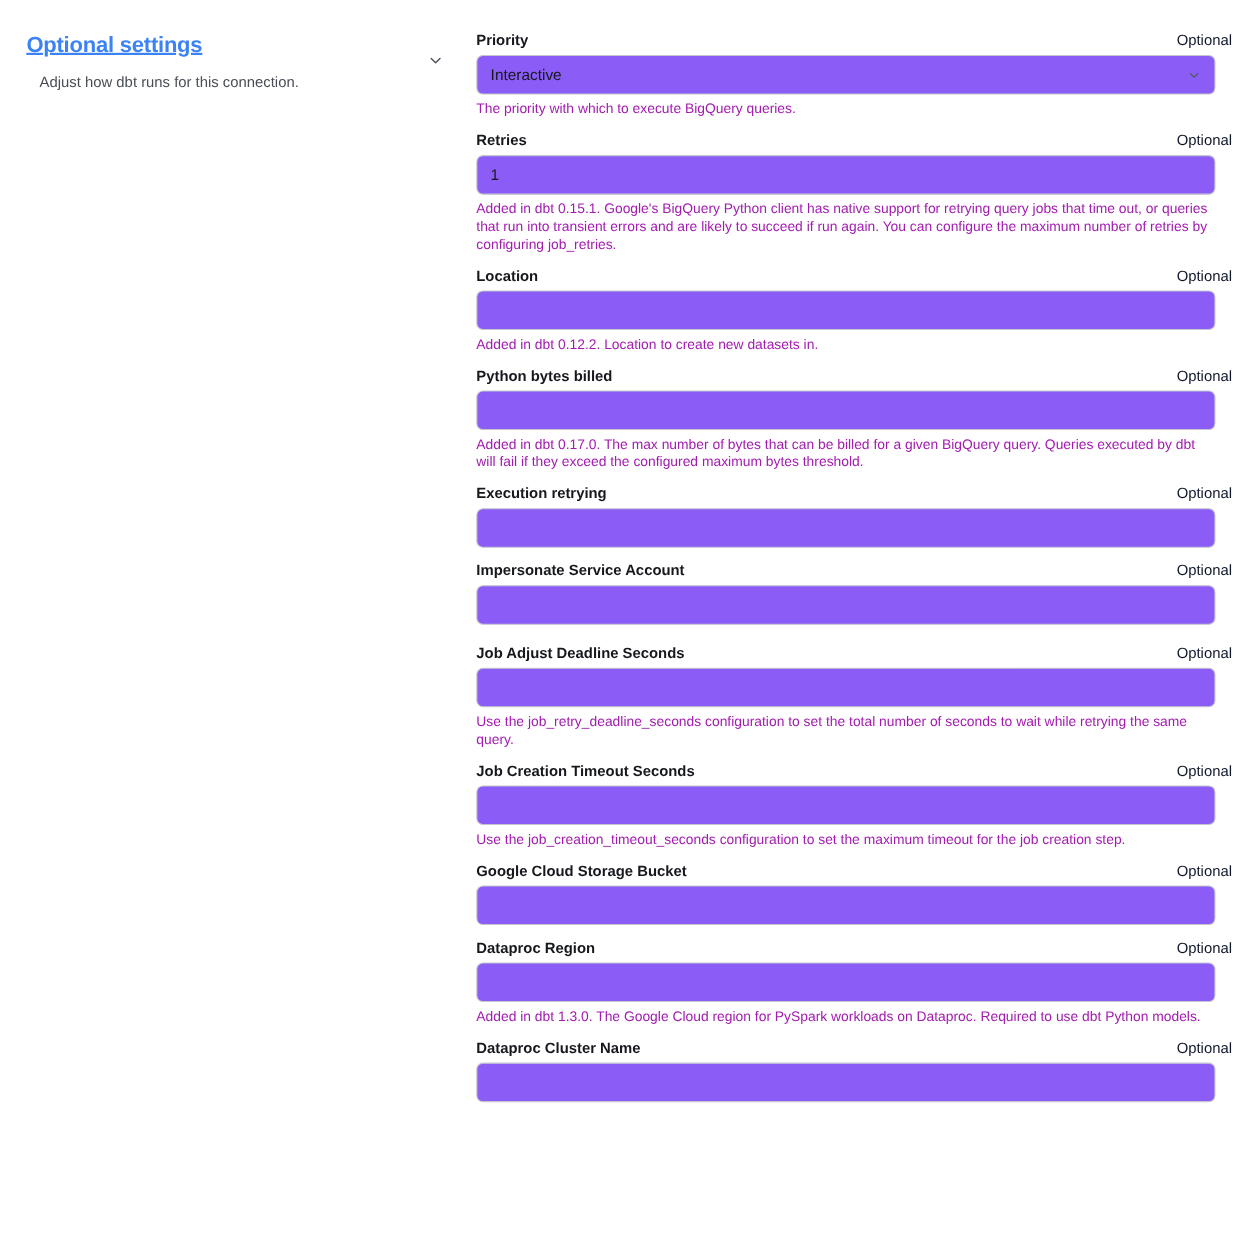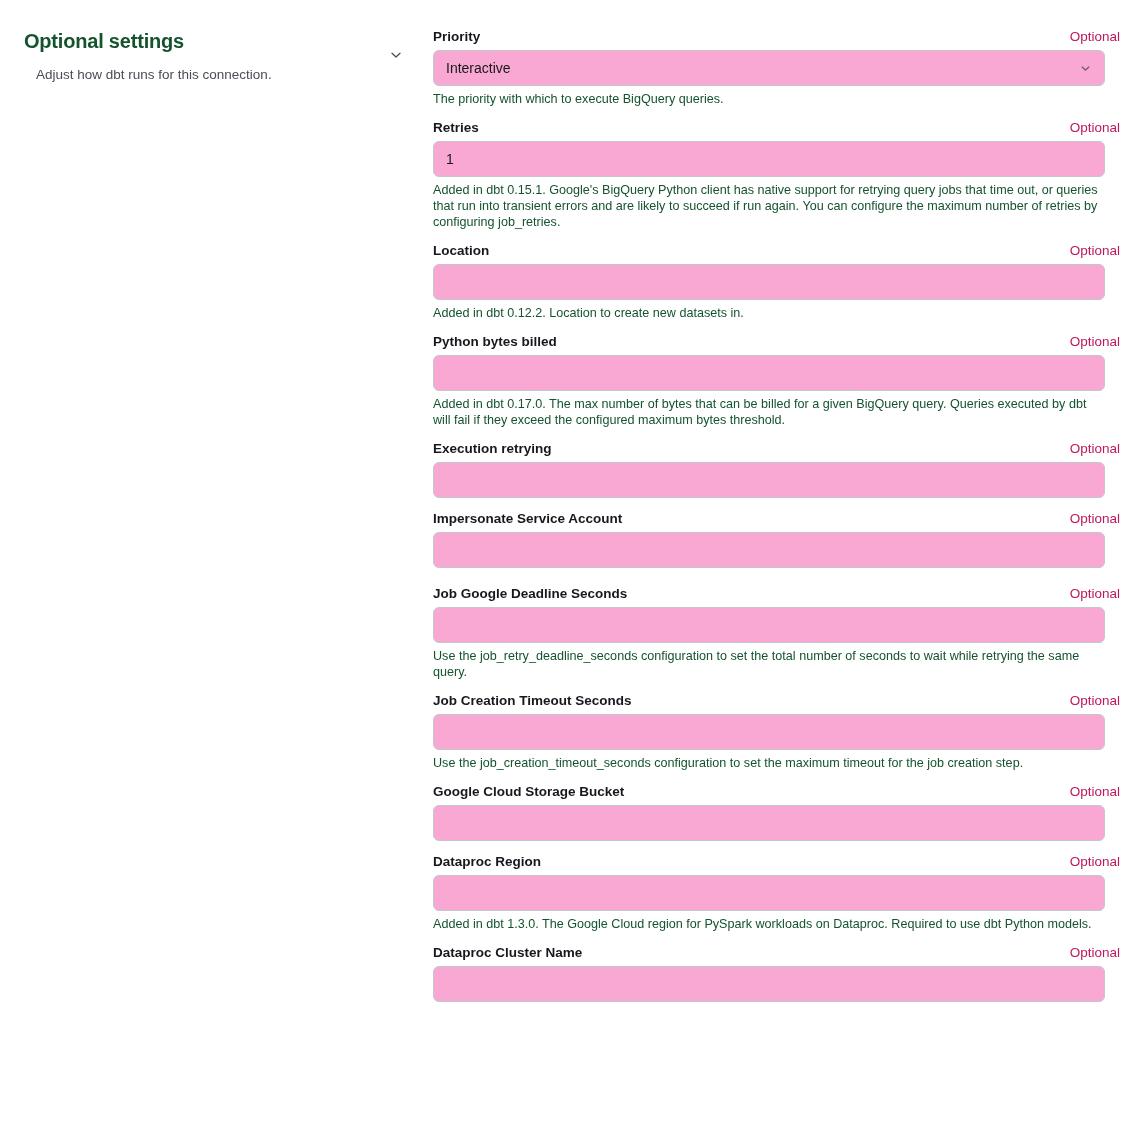--- a/index.html
+++ b/index.html
@@ -33,23 +33,24 @@
   .left-inner {
     display: flex;
     align-items: flex-start;
     justify-content: space-between;
   }
   .left-text { max-width: 330px; }
   .section-title {
     font-size: 20px;
     font-weight: bold;
     line-height: 26px;
-    color: #14532d;
+    color: #3b82f6;
     letter-spacing: -0.2px;
     margin: 0 0 3px 0;
+    text-decoration: underline;
   }
   .section-subtitle {
     font-size: 13.5px;
     line-height: 18px;
     color: #494d55;
     margin: 12px;
   }
   .collapse-toggle {
     margin-top: 18px;
     margin-right: 4px;
@@ -78,29 +79,29 @@
   }
   .field-label {
     font-size: 13.5px;
     font-weight: bold;
     line-height: 17px;
     color: #16181d;
   }
   .field-optional {
     font-size: 13.5px;
     line-height: 17px;
-    color: #be185d;
+    color: #0f172a;
     white-space: nowrap;
   }
   .input-box {
     width: 672px;
     height: 36px;
     border: 1px solid #c3c7cd;
     border-radius: 6px;
-    background: #f9a8d4;
+    background: #8b5cf6;
     display: flex;
     align-items: center;
     padding: 0 12px;
     font-size: 14px;
     color: #16181d;
     line-height: 36px;
   }
   .input-box.select {
     justify-content: space-between;
     cursor: pointer;
@@ -112,21 +113,21 @@
     display: flex;
     align-items: center;
     justify-content: center;
     flex: 0 0 auto;
   }
   .select-chevron svg { display: block; }
   .input-value { font-size: 14px; color: #16181d; }
   .helper {
     font-size: 12.6px;
     line-height: 16px;
-    color: #14532d;
+    color: #a21caf;
     margin-top: 5px;
     width: 672px;
   }
   .field-gap { height: 12px; }
   .field-gap.no-helper { height: 17px; }
 </style>
 </head>
 <body>
 
 <div class="page">
@@ -210,21 +211,21 @@
           <span class="field-label">Impersonate Service Account</span>
           <span class="field-optional">Optional</span>
         </div>
         <div class="input-box">
           <span class="input-value"></span>
         </div>
       </div>
       <div class="field-gap no-helper"></div>
       <div class="field">
         <div class="field-header">
-          <span class="field-label">Job Google Deadline Seconds</span>
+          <span class="field-label">Job Adjust Deadline Seconds</span>
           <span class="field-optional">Optional</span>
         </div>
         <div class="input-box">
           <span class="input-value"></span>
         </div>
         <div class="helper">Use the job_retry_deadline_seconds configuration to set the total number of seconds to wait while retrying the same query.</div>
       </div>
       <div class="field-gap"></div>
       <div class="field">
         <div class="field-header">

